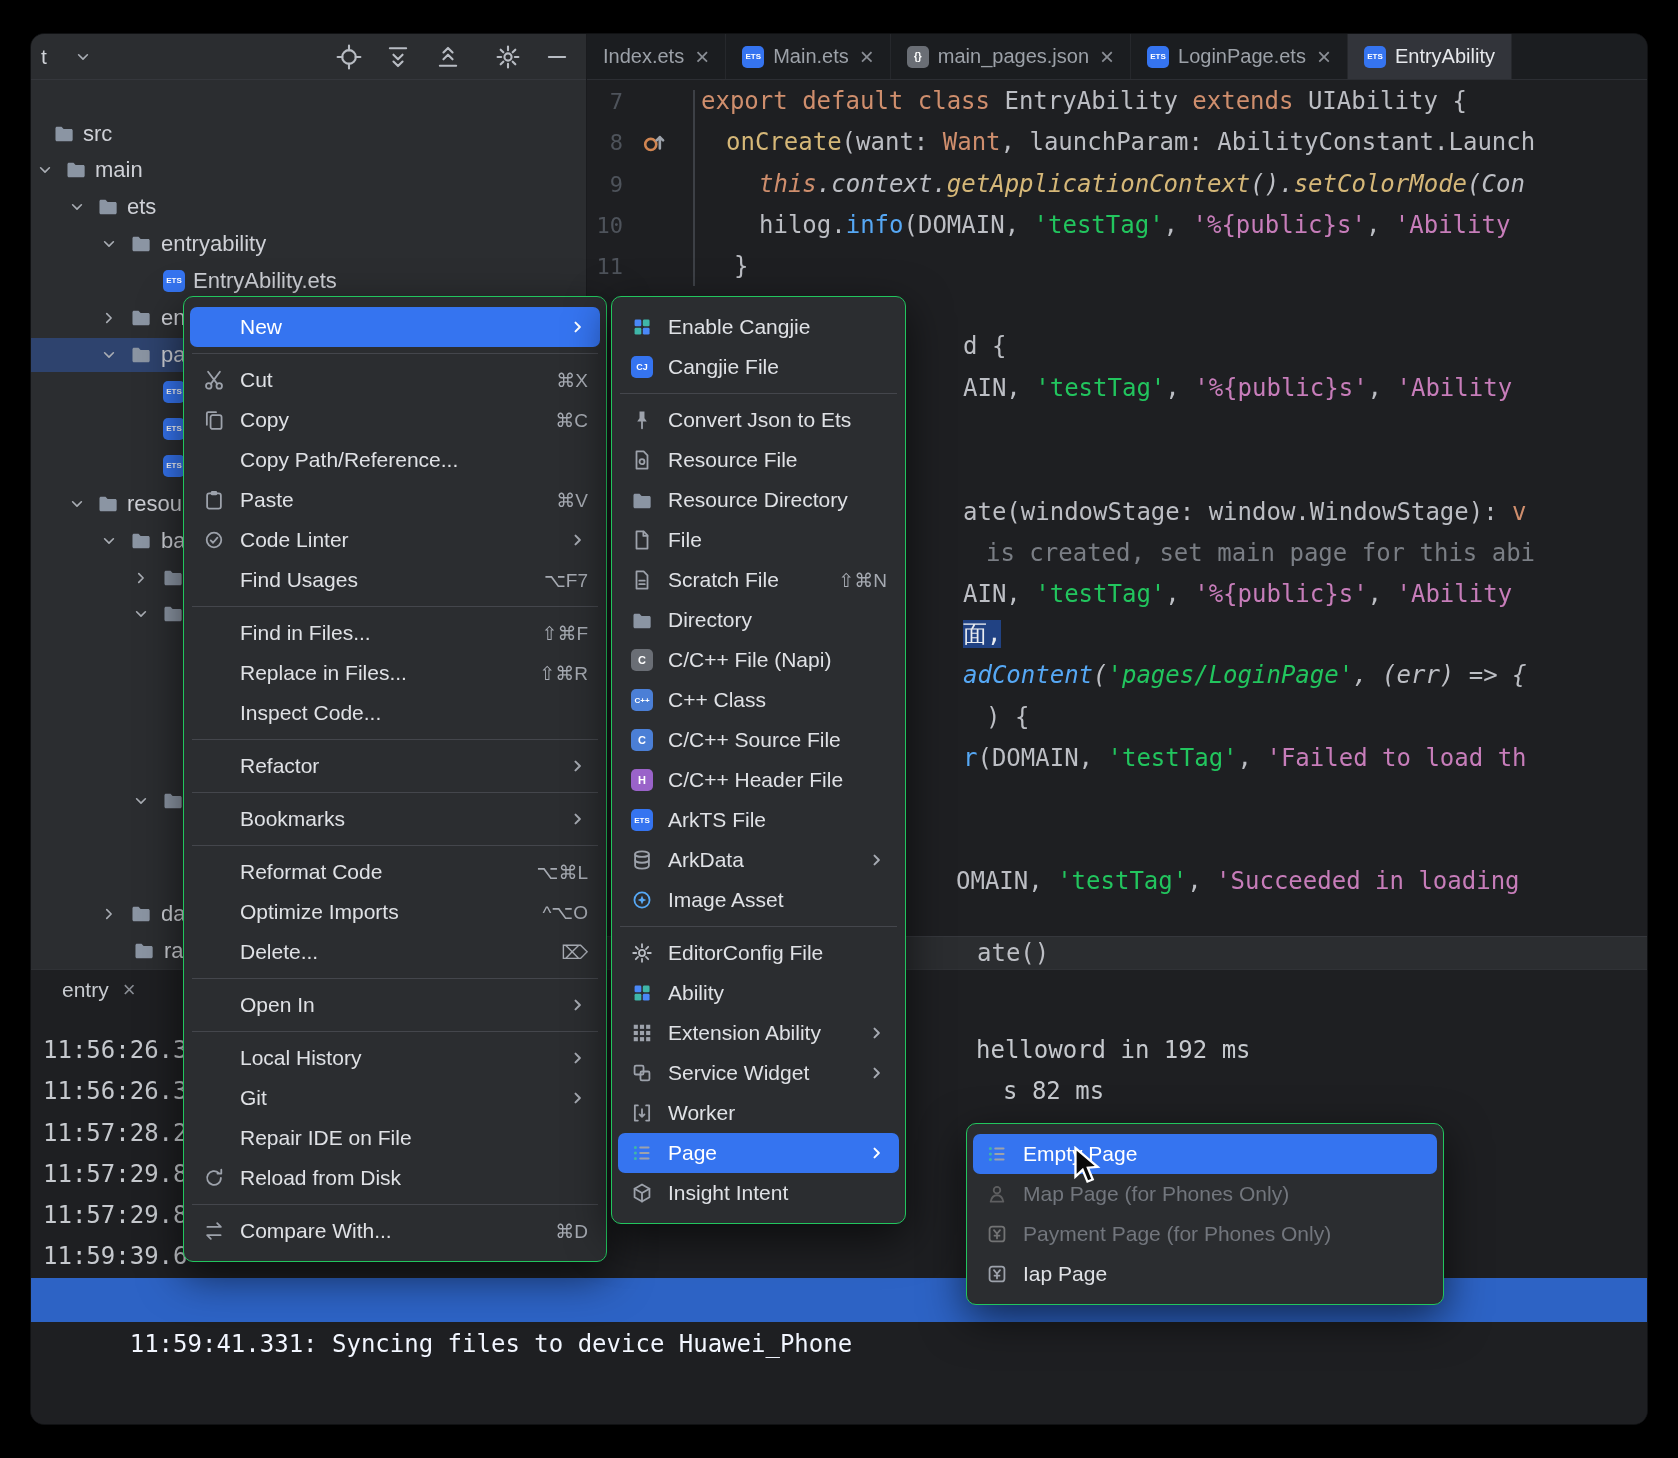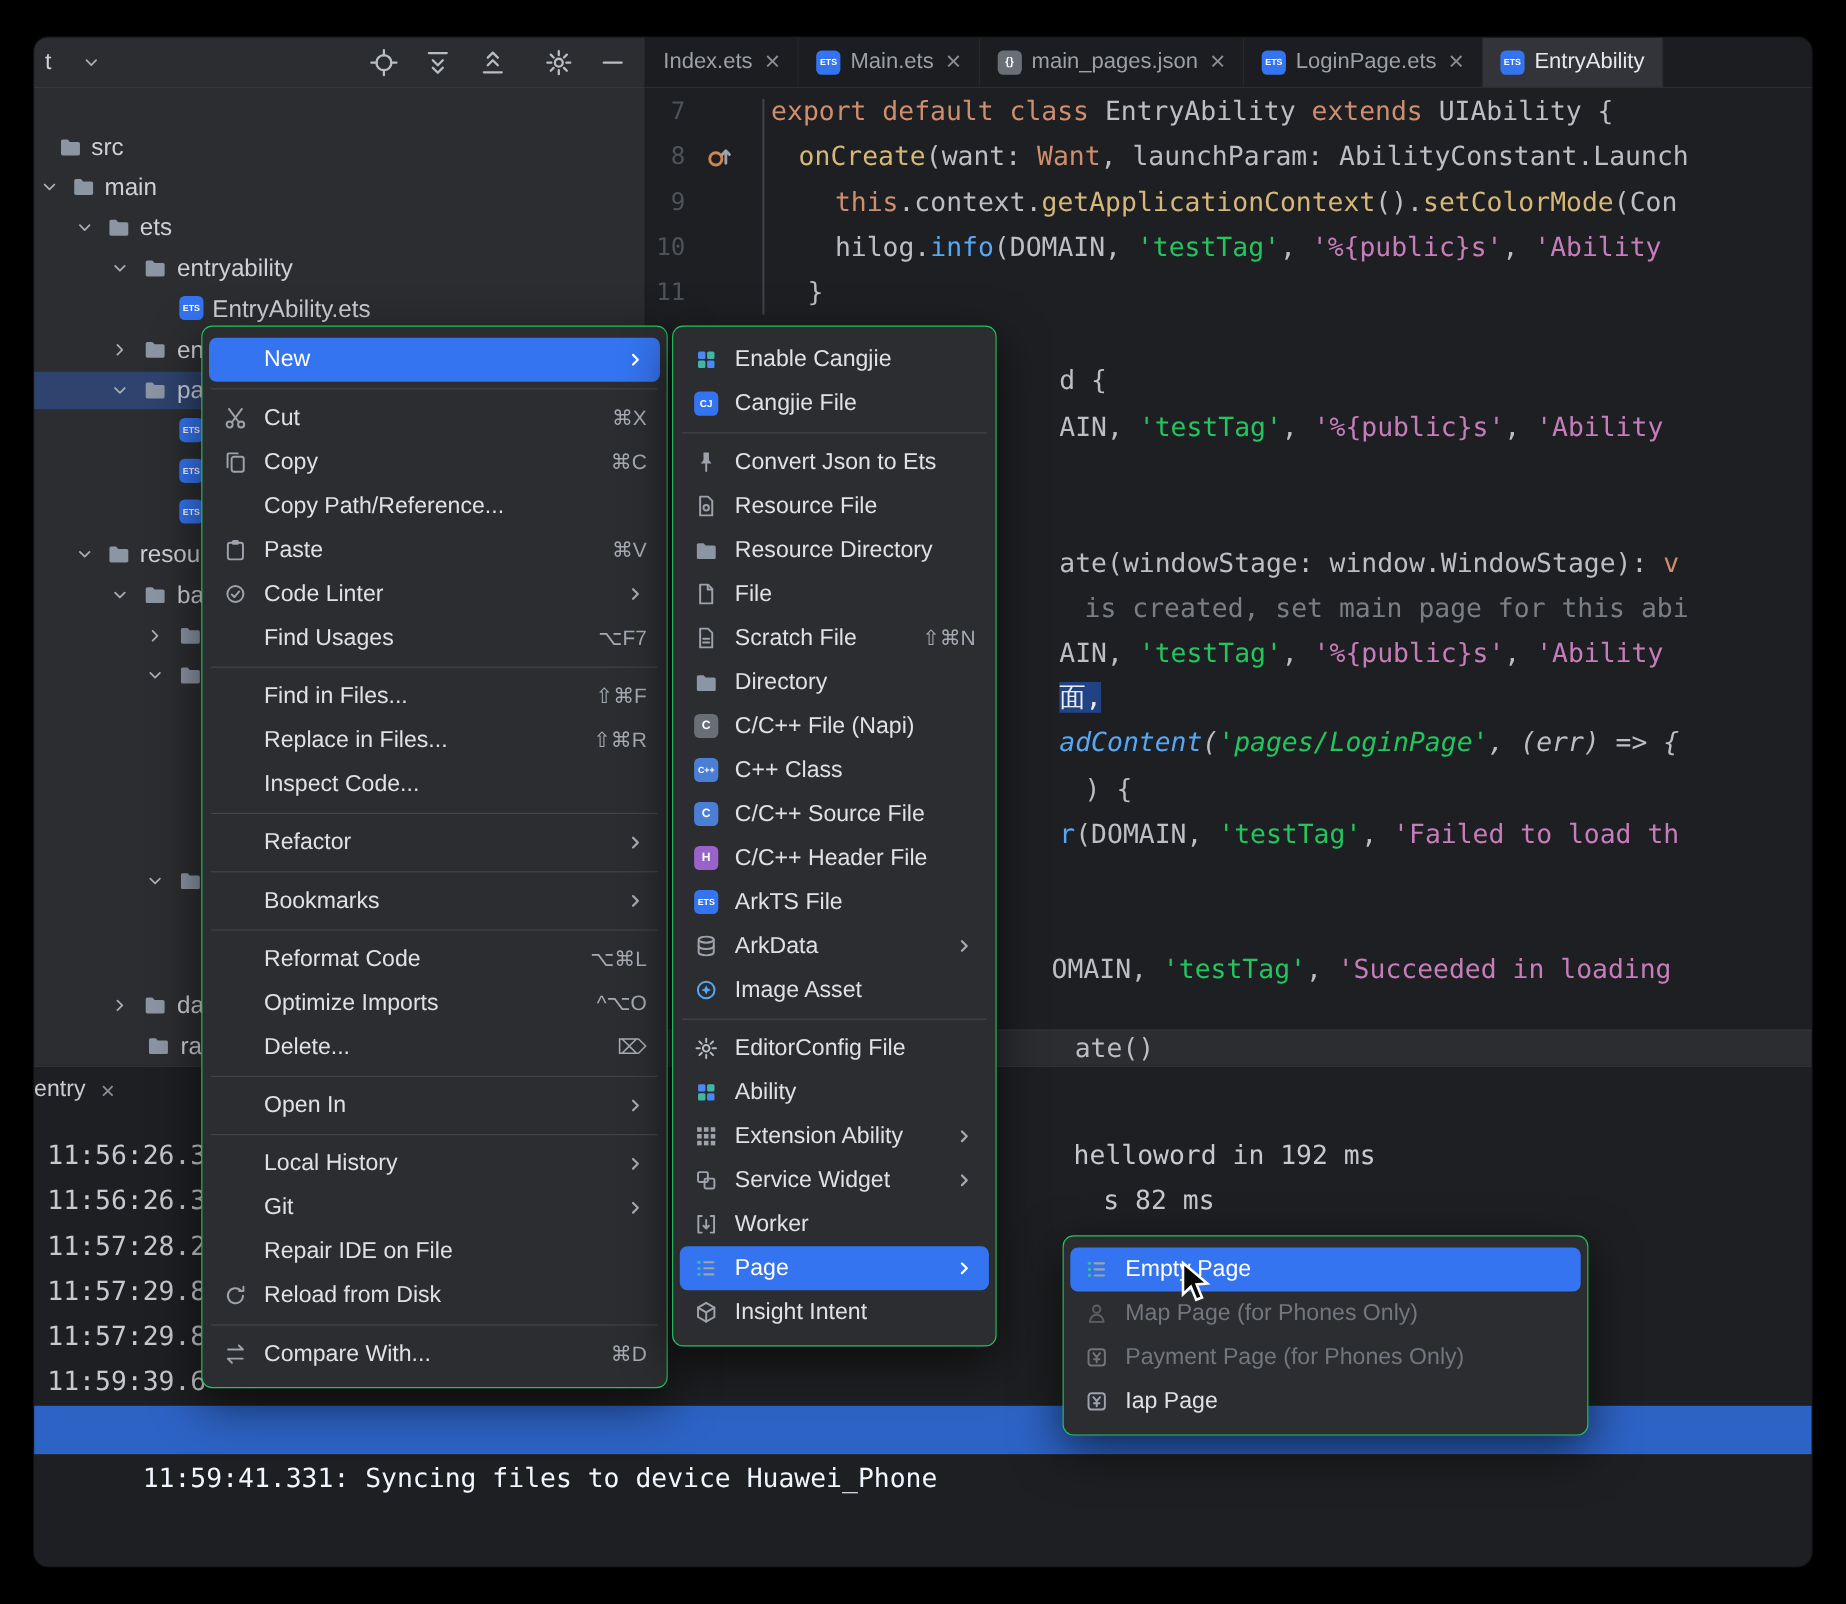--- a/index.html
+++ b/index.html
@@ -38,21 +38,21 @@
   .tok-kw{color:#cf8e6d}.tok-fn{color:#d5b778}.tok-call{color:#56a8f5}.tok-str{color:#22c55e}
   .tok-fmt{color:#c77dba}.tok-txt{color:#bcbec4}.tok-cmt{color:#7a7e85}
   .tok-sel{background:#214283;color:#e9ecf1}
   #ovr{position:absolute;left:54px;top:49px;width:26px;height:26px}
   #ovr svg{width:26px;height:26px}
   #breadcrumb{position:absolute;left:556px;top:902px;right:0;height:33px;background:#2b2d30;
     border-top:1px solid #35373c;font-family:"DejaVu Sans Mono",monospace;font-size:24px;
     color:#bcbec4;line-height:33px;padding-left:390px}
   
   #console{position:absolute;left:0;top:935px;right:0;bottom:0;background:#1e1f22;border-top:1px solid #303236}
-  #console-tab{position:absolute;left:0;top:8px;font-size:21px;color:#c8cbd0;display:flex;align-items:flex-end;gap:12px}
+  #console-tab{position:absolute;left:31px;top:8px;font-size:21px;color:#c8cbd0;display:flex;align-items:center;gap:12px}
   #console-tab .tab-close{font-size:22px}
   .console-line{position:absolute;font-family:"DejaVu Sans Mono",monospace;font-size:24px;color:#c6c9ce;white-space:pre}
   #syncbar{position:absolute;left:0;right:0;top:308px;height:44px;background:#2d63c5;color:#f2f6ff;
     font-family:"DejaVu Sans Mono",monospace;font-size:24px;line-height:44px;padding-left:12px;white-space:pre}
   
   .menu{position:absolute;background:#2b2d30;border:1px solid #22c55e;border-radius:10px;
     box-shadow:0 14px 44px rgba(0,0,0,.6);padding:10px 6px;z-index:40}
   .menu-item{height:40px;display:flex;align-items:center;padding:0 12px 0 10px;border-radius:7px;
     color:#dfe1e5;font-size:21px;white-space:nowrap}
   .menu-item.selected{background:#3574f0;color:#fff}
@@ -320,21 +320,21 @@
           <circle cx="6" cy="9.5" r="3.4" fill="none" stroke="#d08552" stroke-width="1.6"></circle>
           <path d="M11.6 12V5M9.6 7l2-2 2 2" fill="none" stroke="#9da2ab" stroke-width="1.6" stroke-linecap="round" stroke-linejoin="round"></path>
         </svg></span>
   <div class="gutter-num" style="top: 9px;">7</div>
       <div class="gutter-num" style="top: 50px;">8</div>
       <div class="gutter-num" style="top: 92px;">9</div>
       <div class="gutter-num" style="top: 133px;">10</div>
       <div class="gutter-num" style="top: 174px;">11</div>
       <div class="code-line" style="left: 114px; top: 6px;"><span class="tok-kw">export default class </span><span class="tok-txt">EntryAbility </span><span class="tok-kw">extends </span><span class="tok-txt">UIAbility </span><span class="tok-txt">{</span></div>
       <div class="code-line" style="left: 139px; top: 47px;"><span class="tok-fn">onCreate</span><span class="tok-txt">(want: </span><span class="tok-kw">Want</span><span class="tok-txt">, launchParam: </span><span class="tok-txt">AbilityConstant.Launch</span></div>
-      <div class="code-line" style="left: 172px; top: 89px;"><span class="tok-kw">this</span><span class="tok-txt">.context.</span><span class="tok-fn">getApplicationContext</span><span class="tok-txt">().</span><span class="tok-fn">setColorMode</span><span class="tok-txt">(Con</span></div>
+      <div class="code-line" style="left: 172px; top: 89px; font-style: italic;"><span class="tok-kw">this</span><span class="tok-txt">.context.</span><span class="tok-fn">getApplicationContext</span><span class="tok-txt">().</span><span class="tok-fn">setColorMode</span><span class="tok-txt">(Con</span></div>
       <div class="code-line" style="left: 172px; top: 130px;"><span class="tok-txt">hilog.</span><span class="tok-call">info</span><span class="tok-txt">(DOMAIN, </span><span class="tok-str">'testTag'</span><span class="tok-txt">, </span><span class="tok-fmt">'%{public}s'</span><span class="tok-txt">, </span><span class="tok-fmt">'Ability </span></div>
       <div class="code-line" style="left: 147px; top: 171px;"><span class="tok-txt">}</span></div>
       <div class="code-line" style="left: 376px; top: 251px;"><span class="tok-txt">d {</span></div>
       <div class="code-line" style="left: 376px; top: 293px;"><span class="tok-txt">AIN, </span><span class="tok-str">'testTag'</span><span class="tok-txt">, </span><span class="tok-fmt">'%{public}s'</span><span class="tok-txt">, </span><span class="tok-fmt">'Ability</span></div>
       <div class="code-line" style="left: 376px; top: 417px;"><span class="tok-txt">ate(windowStage: window.WindowStage): </span><span class="tok-kw">v</span></div>
       <div class="code-line" style="left: 399px; top: 458px;"><span class="tok-cmt">is created, set main page for this abi</span></div>
       <div class="code-line" style="left: 376px; top: 499px;"><span class="tok-txt">AIN, </span><span class="tok-str">'testTag'</span><span class="tok-txt">, </span><span class="tok-fmt">'%{public}s'</span><span class="tok-txt">, </span><span class="tok-fmt">'Ability</span></div>
       <div class="code-line" style="left: 376px; top: 539px;"><span class="tok-txt tok-sel">面,</span></div>
       <div class="code-line" style="left: 376px; top: 580px; font-style: italic;"><span class="tok-call">adContent</span><span class="tok-txt">(</span><span class="tok-str">'pages/LoginPage'</span><span class="tok-txt">, (err) =&gt; {</span></div>
       <div class="code-line" style="left: 399px; top: 622px;"><span class="tok-txt">) {</span></div>

